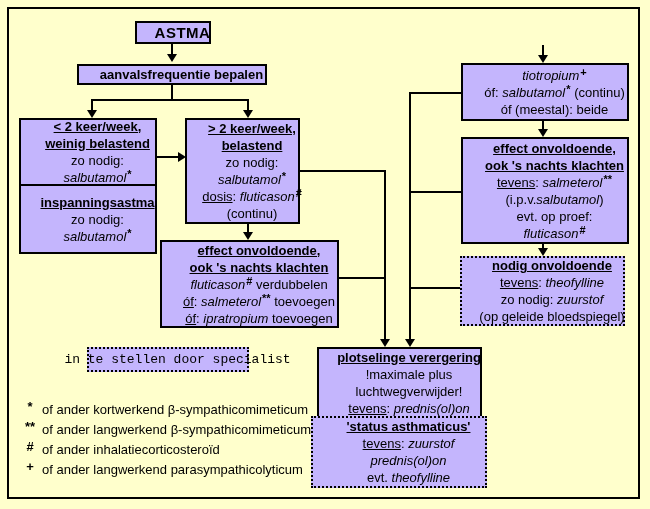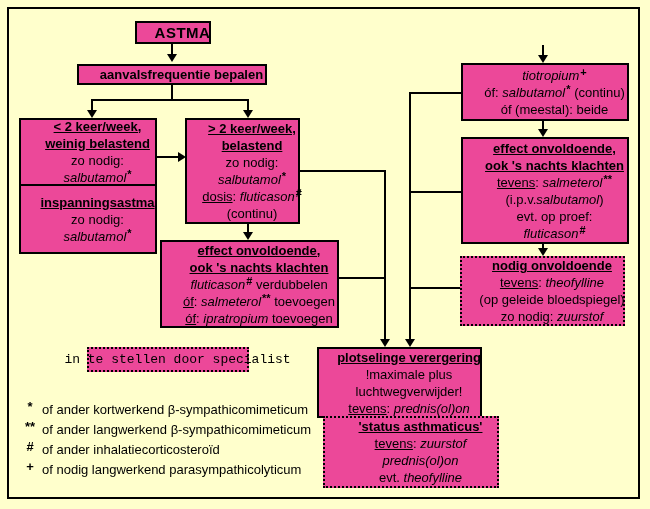--- a/index.html
+++ b/index.html
@@ -12,21 +12,21 @@
     overflow:hidden;
   }
   .canvas{position:absolute;left:0;top:0;width:650px;height:509px;}
   .frame{
     position:absolute;left:7px;top:7px;width:633px;height:492px;
     border:2px solid #000;box-sizing:border-box;
   }
   
   .box{
     position:absolute;box-sizing:border-box;
-    background:#ec4899;border:2px solid #000;
+    background:#c4b5fd;border:2px solid #000;
     display:flex;flex-direction:column;justify-content:center;align-items:center;
     font-size:13px;line-height:17px;text-align:center;padding-left:19px;
   }
   .box .line{white-space:nowrap;}
   .dotted{border:2px dotted #000;}
   .title{font-size:15px;line-height:16px;letter-spacing:0.5px;}
   .b{font-weight:bold;}
   .i{font-style:italic;}
   .u{text-decoration:underline;}
   .sup{font-weight:bold;font-size:11px;position:relative;top:-4px;line-height:0;margin-left:1px;}
@@ -35,21 +35,21 @@
   #n-copd-title    {left:505px;top:21px; width:77px; height:24px;}
   #n-frequency     {left:77px; top:64px; width:190px;height:21px;}
   #n-low-freq      {left:19px; top:118px;width:138px;height:68px;}
   #n-exercise      {left:19px; top:184px;width:138px;height:70px;}
   #n-high-freq     {left:185px;top:118px;width:115px;height:106px;}
   #n-astma-effect  {left:160px;top:240px;width:179px;height:88px;}
   #n-copd-start    {left:461px;top:63px; width:168px;height:58px;}
   #n-copd-effect   {left:461px;top:137px;width:168px;height:107px;}
   #n-copd-effect2  {left:460px;top:256px;width:165px;height:70px;}
   #n-exacerbation  {left:317px;top:347px;width:165px;height:71px;}
-  #n-status        {left:323px;top:416px;width:176px;height:72px;}
+  #n-status        {left:311px;top:416px;width:176px;height:72px;}
   #n-specialist    {left:87px; top:347px;width:162px;height:25px;font-family:Liberation Mono, monospace;}
   
   .cl{position:absolute;background:#000;}
   .arr-d{position:absolute;width:0;height:0;
     border-left:5px solid transparent;border-right:5px solid transparent;
     border-top:8px solid #000;}
   .arr-r{position:absolute;width:0;height:0;
     border-top:5px solid transparent;border-bottom:5px solid transparent;
     border-left:8px solid #000;}
   
@@ -105,22 +105,22 @@
       <div class="line"><span class="b u">effect onvoldoende,</span></div>
       <div class="line"><span class="b u">ook 's nachts klachten</span></div>
       <div class="line"><span class="u">tevens</span><span>: </span><span class="i">salmeterol</span><span class="sup">**</span></div>
       <div class="line"><span>(i.p.v.</span><span class="i">salbutamol</span><span>)</span></div>
       <div class="line"><span>evt. op proef:</span></div>
       <div class="line"><span class="i">fluticason</span><span class="sup">#</span></div>
     </div>
   <div class="box dotted" id="n-copd-effect2">
       <div class="line"><span class="b u">nodig onvoldoende</span></div>
       <div class="line"><span class="u">tevens</span><span>: </span><span class="i">theofylline</span></div>
+      <div class="line"><span>zo nodig: </span><span class="i">zuurstof</span></div>
       <div class="line"><span>(op geleide bloedspiegel)</span></div>
-      <div class="line"><span>zo nodig: </span><span class="i">zuurstof</span></div>
     </div>
   <div class="box" id="n-exacerbation">
       <div class="line"><span class="b u">plotselinge verergering</span></div>
       <div class="line"><span>!maximale plus</span></div>
       <div class="line"><span>luchtwegverwijder!</span></div>
       <div class="line"><span class="u">tevens</span><span>: </span><span class="i">prednis(ol)on</span></div>
     </div>
   <div class="box dotted" id="n-status">
       <div class="line"><span class="b u">'status asthmaticus'</span></div>
       <div class="line"><span class="u">tevens</span><span>: </span><span class="i">zuurstof</span></div>
@@ -175,16 +175,16 @@
     <div class="leg-row">
       <span class="leg-sym">**</span>
       <span class="leg-text">of ander langwerkend β-sympathicomimeticum</span>
     </div>
     <div class="leg-row">
       <span class="leg-sym">#</span>
       <span class="leg-text">of ander inhalatiecorticosteroïd</span>
     </div>
     <div class="leg-row">
       <span class="leg-sym">+</span>
-      <span class="leg-text">of nodig langwerkend parasympathicolyticum</span>
+      <span class="leg-text">of ander langwerkend parasympathicolyticum</span>
     </div>
   </div>
 </div>
 
 </body></html>

